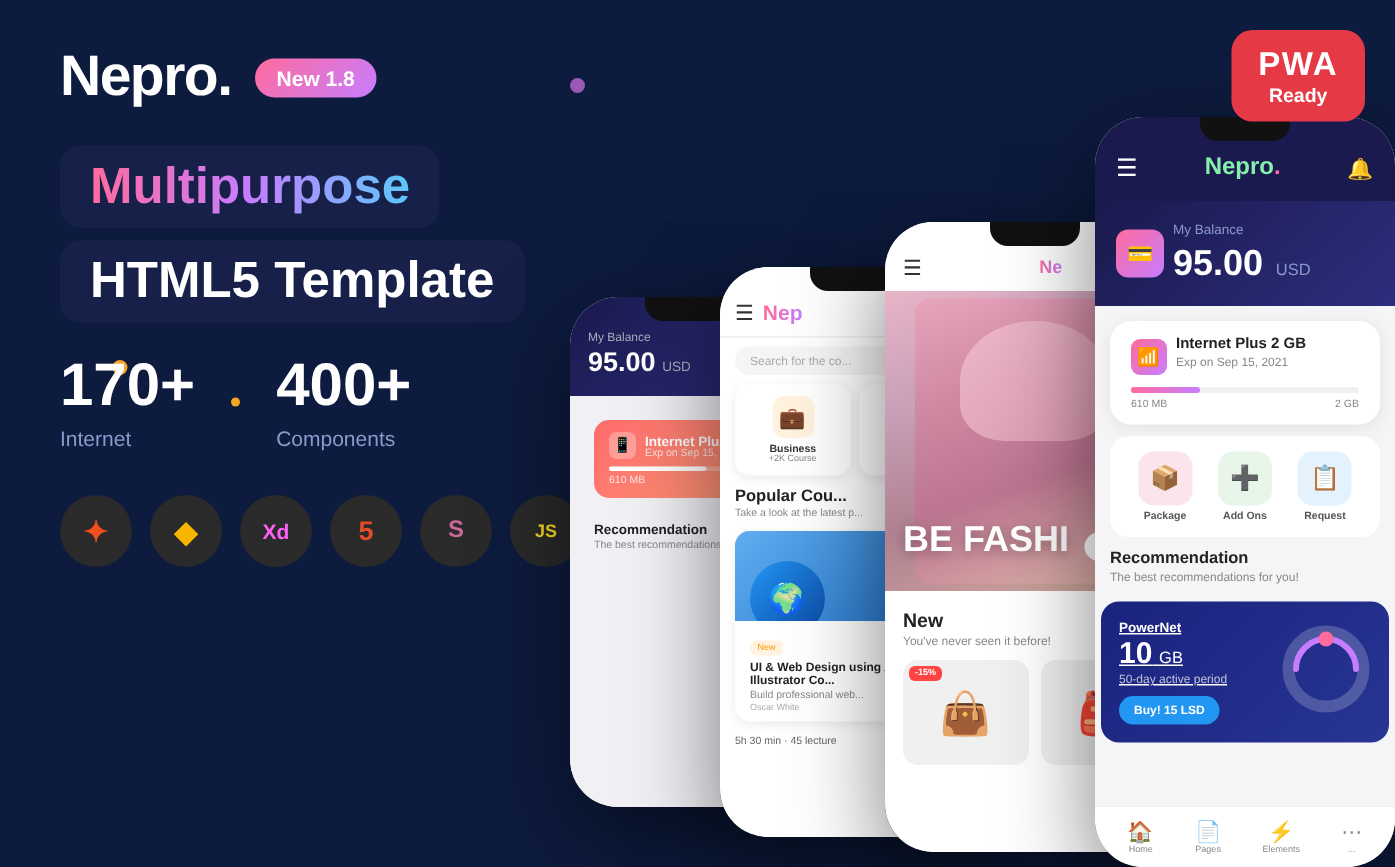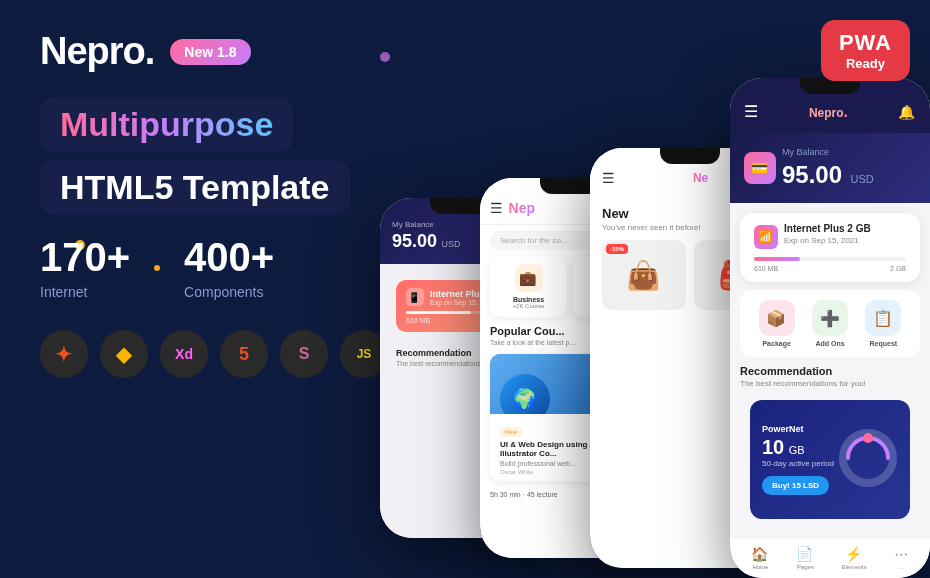--- a/index.html
+++ b/index.html
@@ -561,23 +561,23 @@
       align-items: center;
       justify-content: space-between;
     }
 
     .p4-menu {
       color: white;
       font-size: 16px;
     }
 
     .p4-brand {
-      font-size: 12px;
+      font-size: 16px;
       font-weight: 800;
-      color: #fca5a5;
+      color: #86efac;
     }
 
     .p4-brand-dot {
       color: #ff6b9d;
     }
 
     .p4-balance-card {
       background: linear-gradient(135deg, #1a1a4e, #2d2d7e);
       padding: 14px;
     }
@@ -685,26 +685,27 @@
 
     .p4-reco-sub {
       font-size: 8px;
       color: #888;
       margin-bottom: 8px;
     }
 
     .p4-plan-card {
       background: linear-gradient(135deg, #1a237e, #283593);
       border-radius: 12px;
-      padding: 24px 12px;
-      margin: 0 20px;
+      padding: 12px 12px;
+      margin: 0 4px;
       color: white;
       display: flex;
       justify-content: space-between;
       align-items: center;
+      text-decoration: underline;
     }
 
     .p4-plan-name {
       font-size: 9px;
       font-weight: 700;
       margin-bottom: 2px;
     }
 
     .p4-plan-size {
       font-size: 20px;
@@ -931,20 +932,30 @@
   </div>
 
   <div class="phone phone-3">
     <div class="phone-screen" style="background:white;">
       <div class="phone-notch"></div>
       <div class="p3-header" style="padding-top:22px;">
         <span style="font-size:14px; color:#333;">☰</span>
         <span class="p3-brand">Ne</span>
         <span style="font-size:14px; color:#333;">🛒</span>
       </div>
+      <div class="p3-hero">
+        <div class="fashion-model">
+
+          <div style="position:absolute; width:80%; height:95%; background: linear-gradient(160deg, #e8a0b8 0%, #d4809a 30%, #c07090 60%, #e8c0b0 100%); border-radius:10px; opacity:0.7;"></div>
+          <div style="position:absolute; top:10%; width:50%; height:40%; background:linear-gradient(135deg, #f0c0d0, #e0a0b5); border-radius:50% 50% 30% 30%; opacity:0.8;"></div>
+        </div>
+        <div style="position:absolute; top:8px; right:8px; background:rgba(0,0,0,0.3); color:white; font-size:7px; padding:3px 6px; border-radius:4px;">👓</div>
+        <div class="p3-hero-text">BE FASHI</div>
+        <div class="p3-shop-btn">Shop N...</div>
+      </div>
       <div class="p3-new-section">
         <div class="p3-new-title">New</div>
         <div class="p3-new-sub">You've never seen it before!</div>
         <div class="p3-products-row">
           <div class="p3-product">
             <div class="p3-product-img">
               <span style="font-size:28px;">👜</span>
               <div class="p3-discount-badge">-15%</div>
             </div>
           </div>

